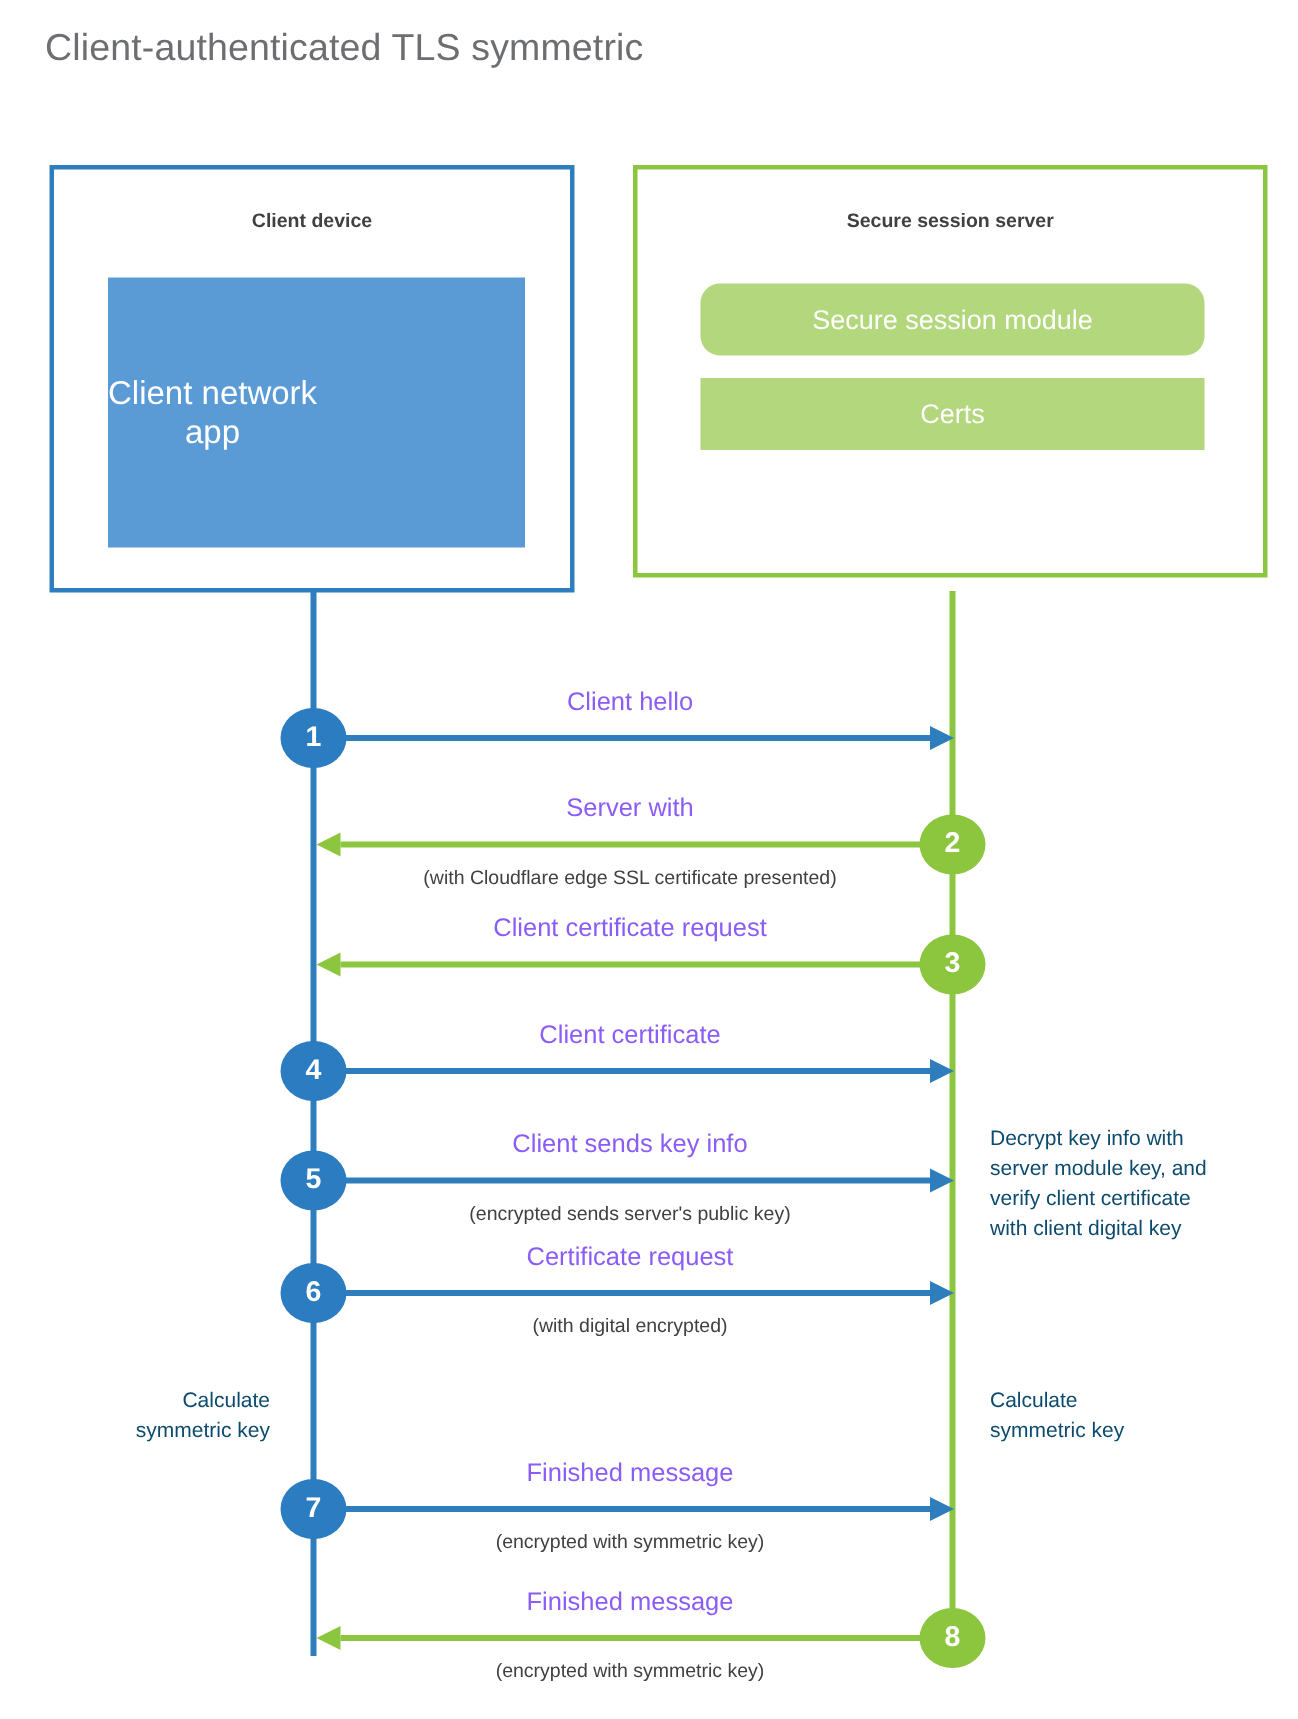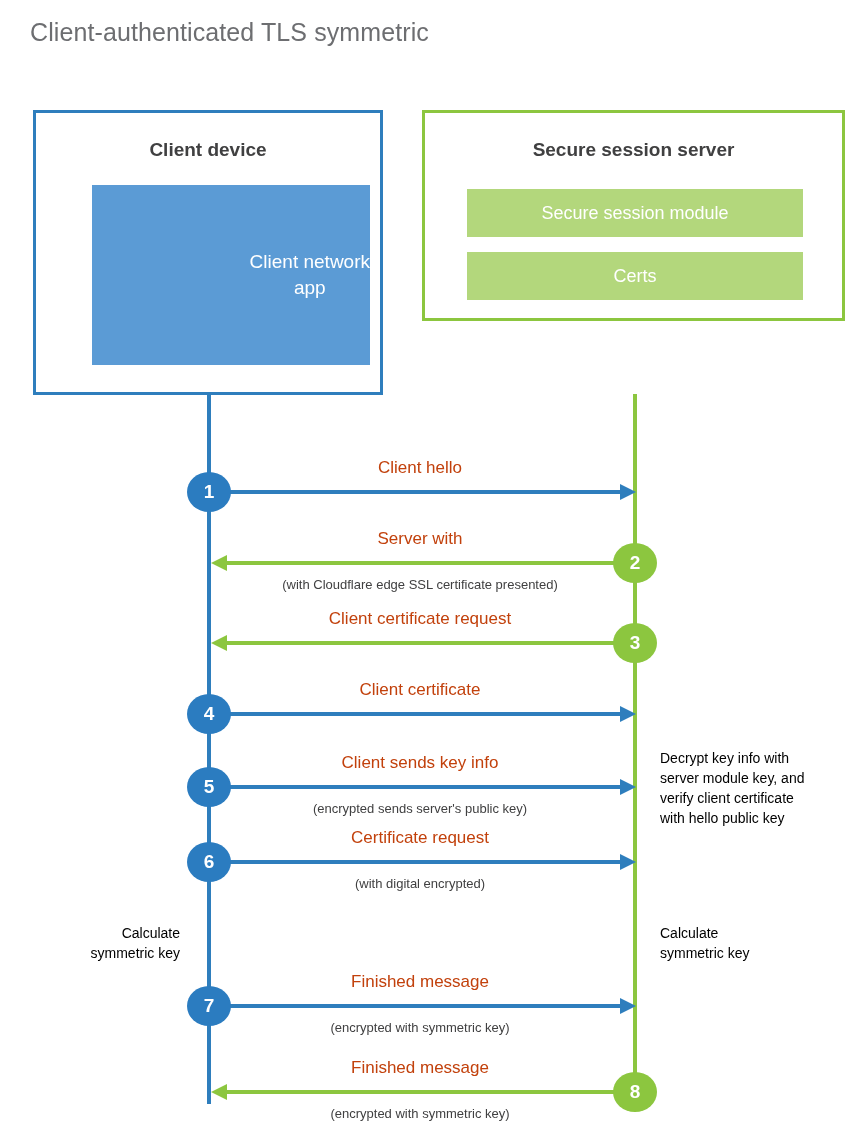--- a/index.html
+++ b/index.html
@@ -46,68 +46,67 @@
     left: 33px;
     top: 110px;
     width: 350px;
     height: 285px;
     border: 3px solid #2e7ebd;
   }
   #server-box {
     left: 422px;
     top: 110px;
     width: 423px;
-    height: 211px;
+    height: 275px;
     border: 3px solid #8cc63f;
   }
   .party-title {
     position: absolute;
     left: 0;
     right: 0;
     top: 26px;
     text-align: center;
-    font-size: 19px;
+    font-size: 13px;
     font-weight: bold;
     color: #404041;
   }
 
   
   #client-app {
     position: absolute;
     left: 36px;
     top: 72px;
     width: 278px;
     height: 180px;
     background: #5b9bd5;
     color: #ffffff;
-    font-size: 19px;
+    font-size: 22px;
     line-height: 26px;
     display: flex;
     align-items: center;
-    justify-content: flex-end;
-    text-align: center;
-    margin-left: 20px;
+    justify-content: flex-start;
+    text-align: center;
   }
   #client-app .app-label { display: block; }
 
   
   .server-bar {
     position: absolute;
     left: 42px;
     width: 336px;
     height: 48px;
     background: #b3d77c;
     color: #ffffff;
     font-size: 18px;
     display: flex;
     align-items: center;
     justify-content: center;
     text-align: center;
   }
-  #server-bar-0 { top: 76px; }
+  #server-bar-0 { top: 76px; border-radius: 13px; }
   #server-bar-1 { top: 139px; text-align: right; }
   #server-bar-2 { top: 202px; }
 
   
   .lifeline {
     position: absolute;
     width: 4px;
     top: 394px;
   }
   #lifeline-client {
@@ -161,21 +160,21 @@
     left: 211px;
     border-right: 16px solid #8cc63f;
   }
 
   .msg-label {
     position: absolute;
     left: 213px;
     width: 414px;
     text-align: center;
     font-size: 17px;
-    color: #c2410c;
+    color: #8b5cf6;
     top: -34px;
     white-space: nowrap;
   }
   .msg-sublabel {
     position: absolute;
     left: 213px;
     width: 414px;
     text-align: center;
     font-size: 13px;
     color: #404041;
@@ -197,21 +196,21 @@
     justify-content: center;
   }
   .step-badge.blue { background: #2b7cc0; }
   .step-badge.green { background: #8cc63f; }
 
   
   .side-note {
     position: absolute;
     font-size: 14px;
     line-height: 20px;
-    color: #000000;
+    color: #0c4a6e;
   }
   #note-client-calc {
     left: 20px;
     top: 923px;
     width: 160px;
     text-align: right;
   }
   #note-server-calc {
     left: 660px;
     top: 923px;
@@ -257,21 +256,21 @@
     <span>symmetric key</span>
   </div>
   <div class="side-note" id="note-server-calc">
     <span>Calculate</span>
     <span>symmetric key</span>
   </div>
   <div class="side-note" id="note-server-decrypt">
     <span>Decrypt key info with</span>
     <span>server module key, and</span>
     <span>verify client certificate</span>
-    <span>with hello public key</span>
+    <span>with client digital key</span>
   </div>
 
   <div id="messages-layer">
       <div class="msg to-right" style="top: 492px;">
         <div class="arrow-line"></div>
         <div class="arrow-head"></div>
         <div class="msg-label">Client hello</div>
         <div class="step-badge blue" style="left: 187px; top: -20px;">1</div>
       </div>
       <div class="msg to-left" style="top: 563px;">

